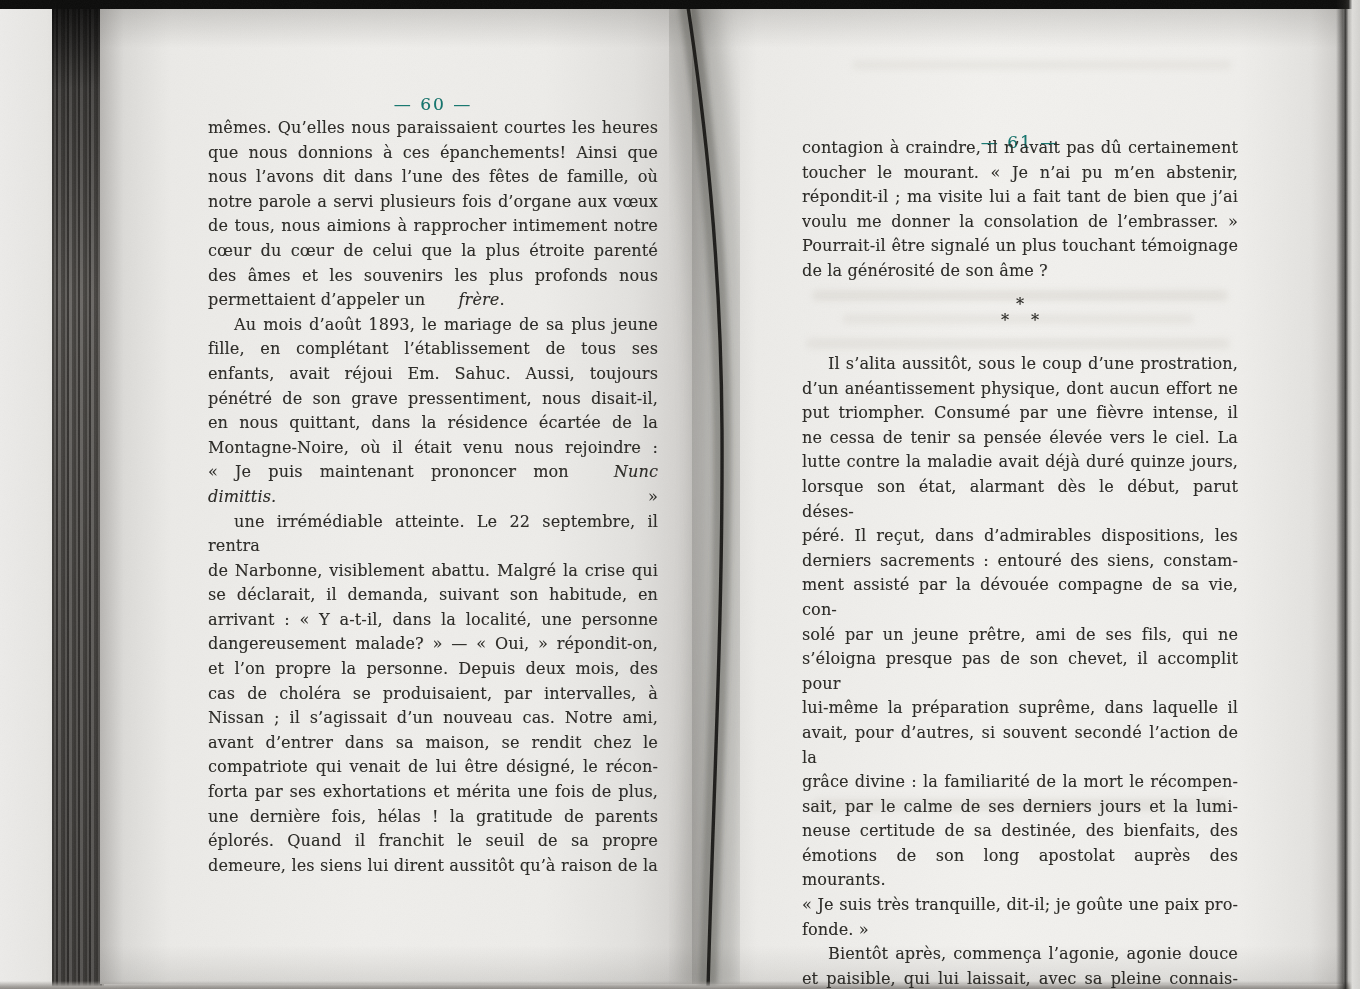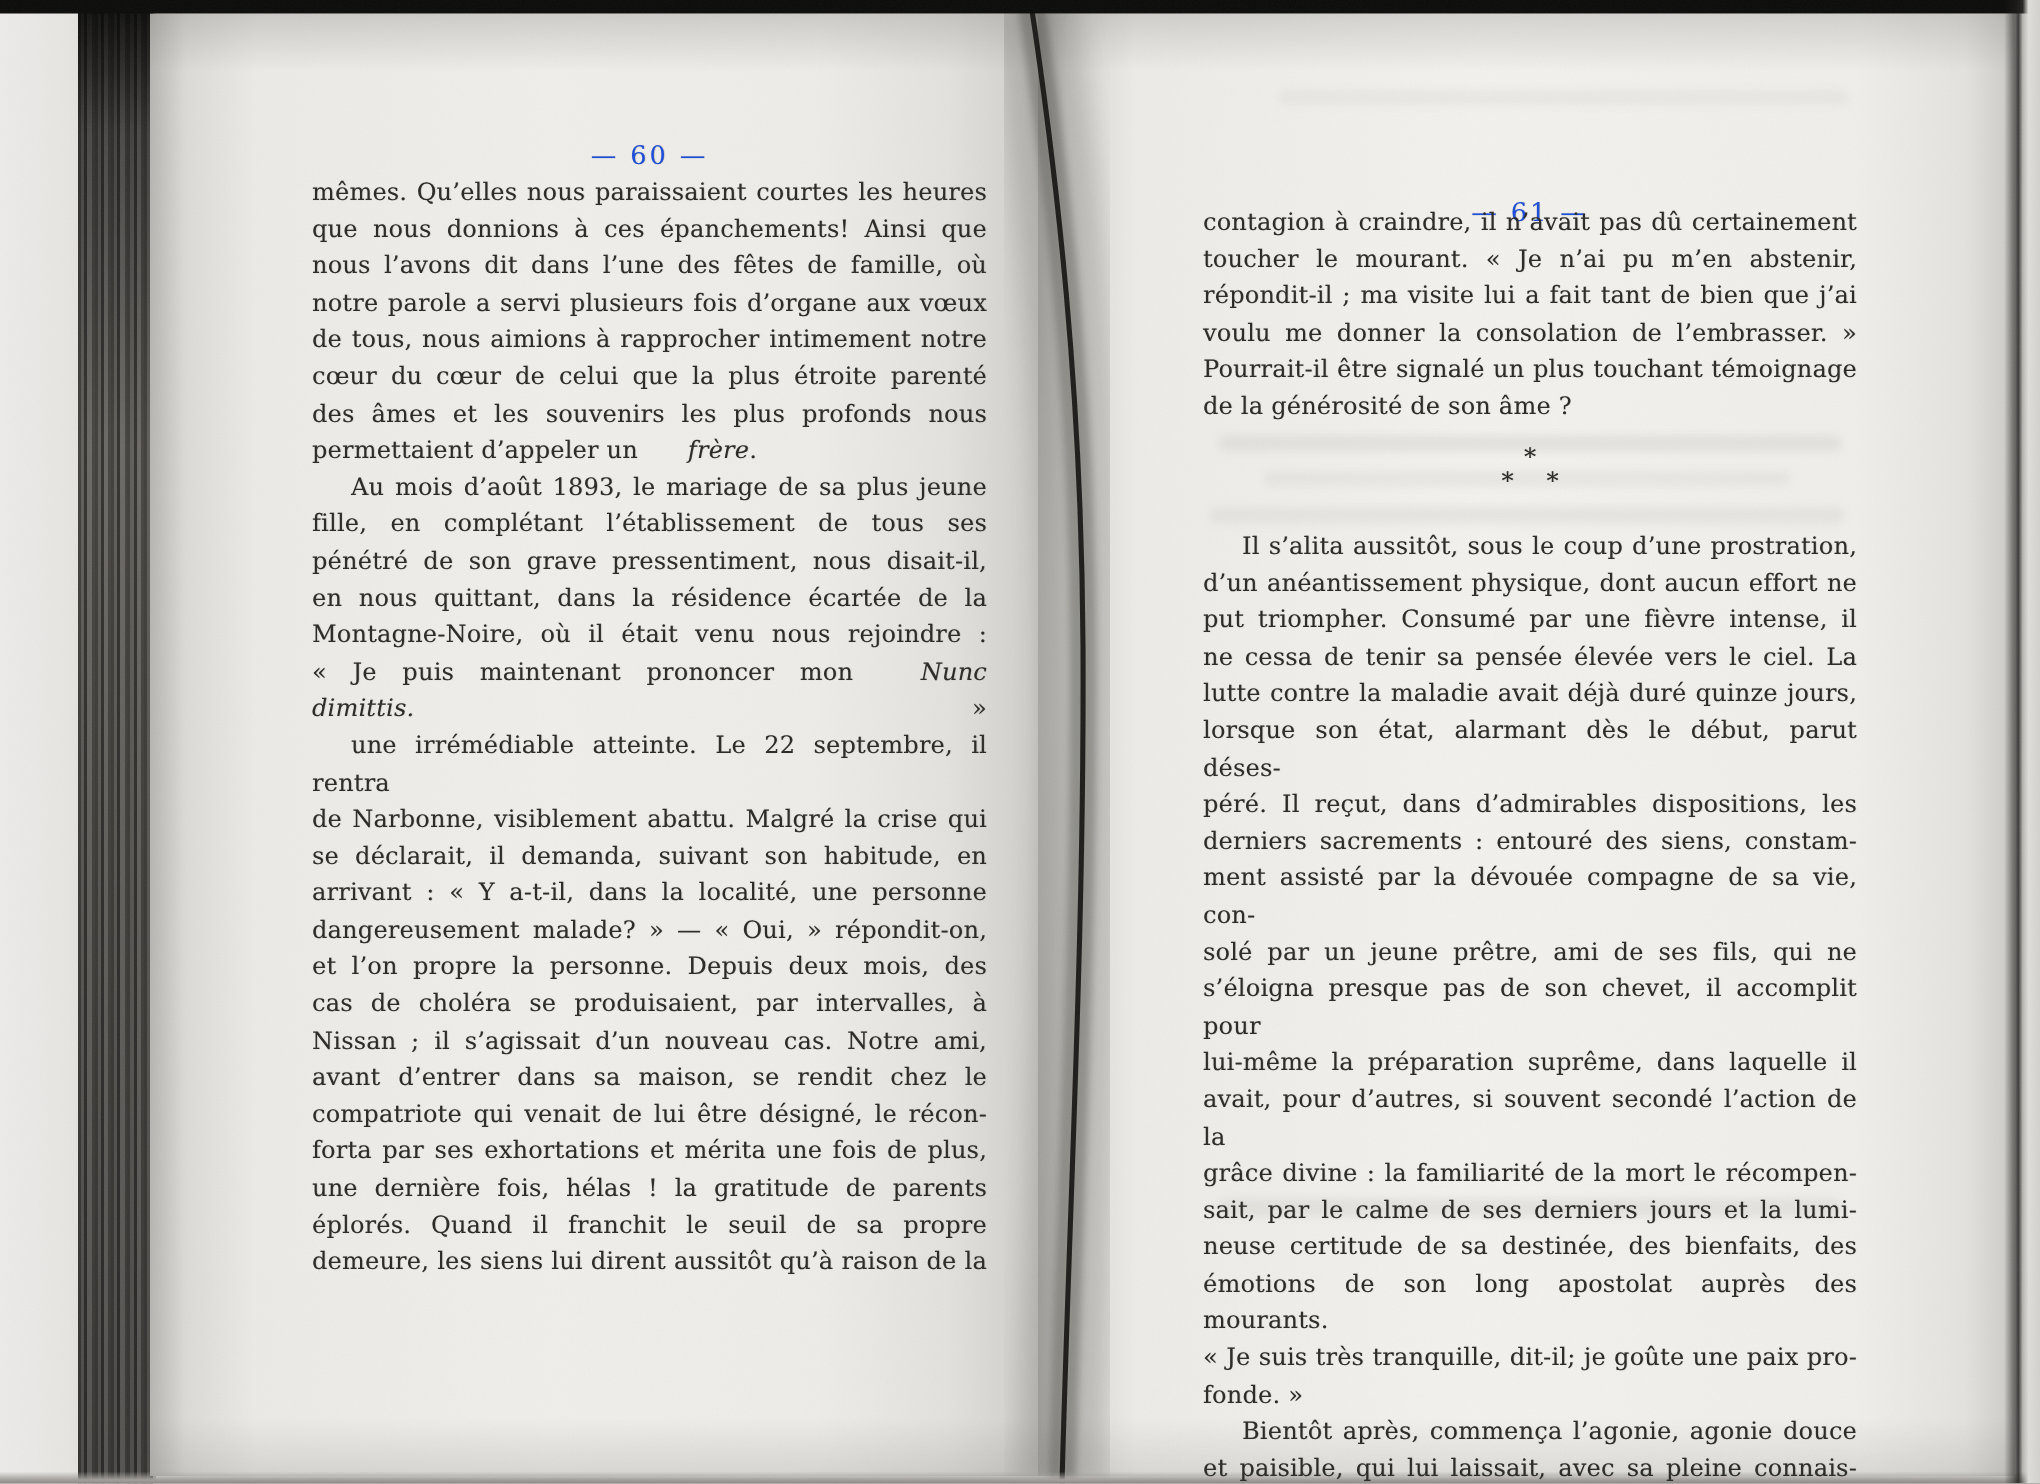--- a/index.html
+++ b/index.html
@@ -38,21 +38,21 @@
     position:absolute; left:0; bottom:0; width:100%; height:8px;
     background:linear-gradient(180deg, rgba(125,122,118,0) 0%, #a3a09c 70%, #8d8a86 100%);
   }
   .right-edge {
     position:absolute; left:1336px; top:0; width:24px; height:100%;
     background:linear-gradient(90deg, rgba(30,29,27,0) 0%, rgba(30,29,27,.55) 28%, rgba(30,29,27,.85) 40%, rgba(90,88,84,.35) 52%, #dedddA 68%, #d3d2cf 100%);
   }
   .gutter-svg { position:absolute; left:0; top:0; pointer-events:none; }
   
   .pg-header {
-    position:absolute; text-align:center; color:#1d4ed8;
+    position:absolute; text-align:center; color:#0f766e;
     font-size:17px; letter-spacing:2px;
     text-shadow:0.3px 0.3px 0.6px rgba(46,44,40,.35);
   }
   .left-h  { left:208px; top:94px;  width:450px; }
   .right-h { left:802px; top:102px; width:436px;margin-top:30px; }
   .text-col {
     position:absolute; color:#2b2a26; font-size:16px; line-height:24.6px;
     letter-spacing:.15px;
     text-shadow:0.3px 0.3px 0.6px rgba(46,44,40,.32);
   }
@@ -126,20 +126,21 @@
         <div class="line"><span>nous l’avons dit dans l’une des fêtes de famille, où</span></div>
         <div class="line"><span>notre parole a servi plusieurs fois d’organe aux vœux</span></div>
         <div class="line"><span>de tous, nous aimions à rapprocher intimement notre</span></div>
         <div class="line"><span>cœur du cœur de celui que la plus étroite parenté</span></div>
         <div class="line"><span>des âmes et les souvenirs les plus profonds nous</span></div>
         <div class="line last"><span>permettaient d’appeler un </span><span class="italic">frère</span><span>.</span></div>
       </div>
       <div class="para indent">
         <div class="line"><span>Au mois d’août 1893, le mariage de sa plus jeune</span></div>
         <div class="line"><span>fille, en complétant l’établissement de tous ses</span></div>
+        <div class="line"><span>enfants, avait réjoui Em. Sahuc. Aussi, toujours</span></div>
         <div class="line"><span>pénétré de son grave pressentiment, nous disait-il,</span></div>
         <div class="line"><span>en nous quittant, dans la résidence écartée de la</span></div>
         <div class="line"><span>Montagne-Noire, où il était venu nous rejoindre :</span></div>
         <div class="line"><span>« Je puis maintenant prononcer mon </span><span class="italic">Nunc dimittis.</span><span> »</span></div>
       </div>
       <div class="para indent">
         <div class="line"><span>une irrémédiable atteinte. Le 22 septembre, il rentra</span></div>
         <div class="line"><span>de Narbonne, visiblement abattu. Malgré la crise qui</span></div>
         <div class="line"><span>se déclarait, il demanda, suivant son habitude, en</span></div>
         <div class="line"><span>arrivant : « Y a-t-il, dans la localité, une personne</span></div>

